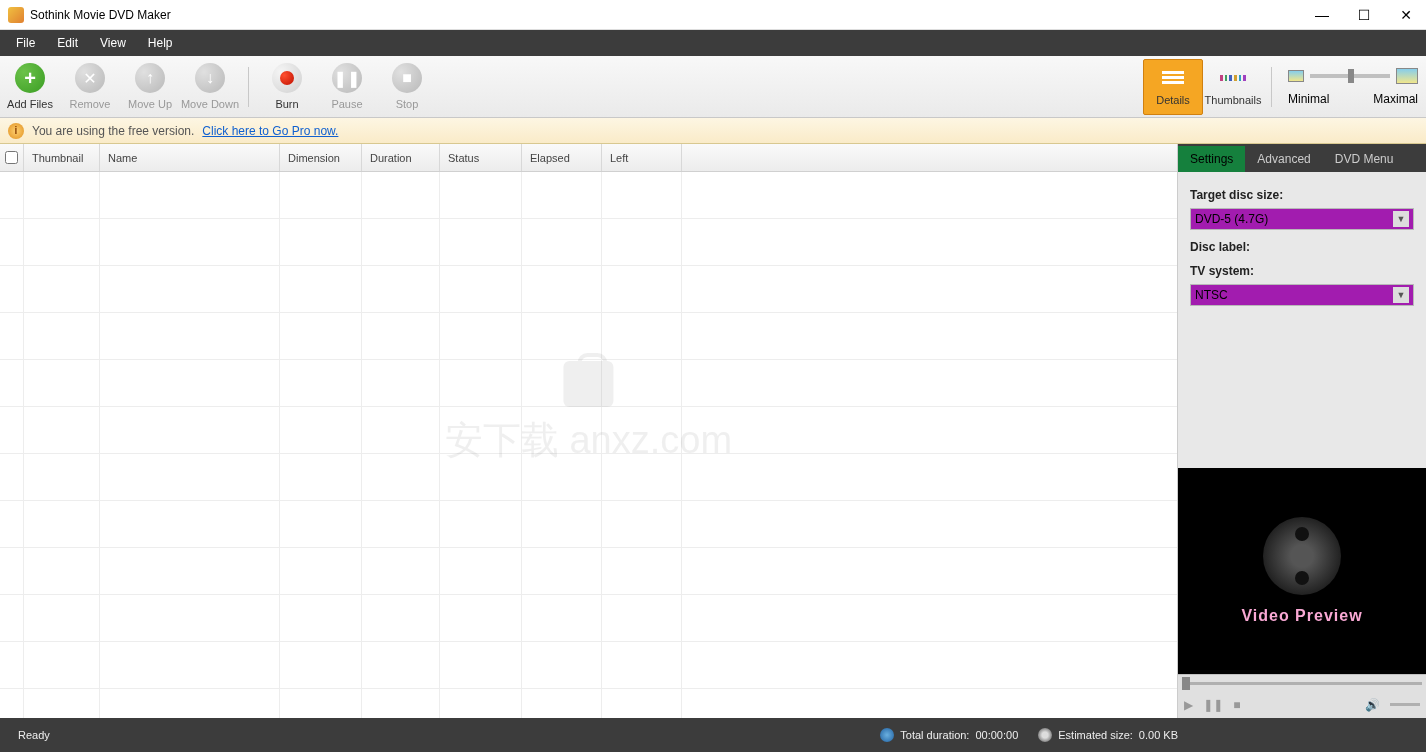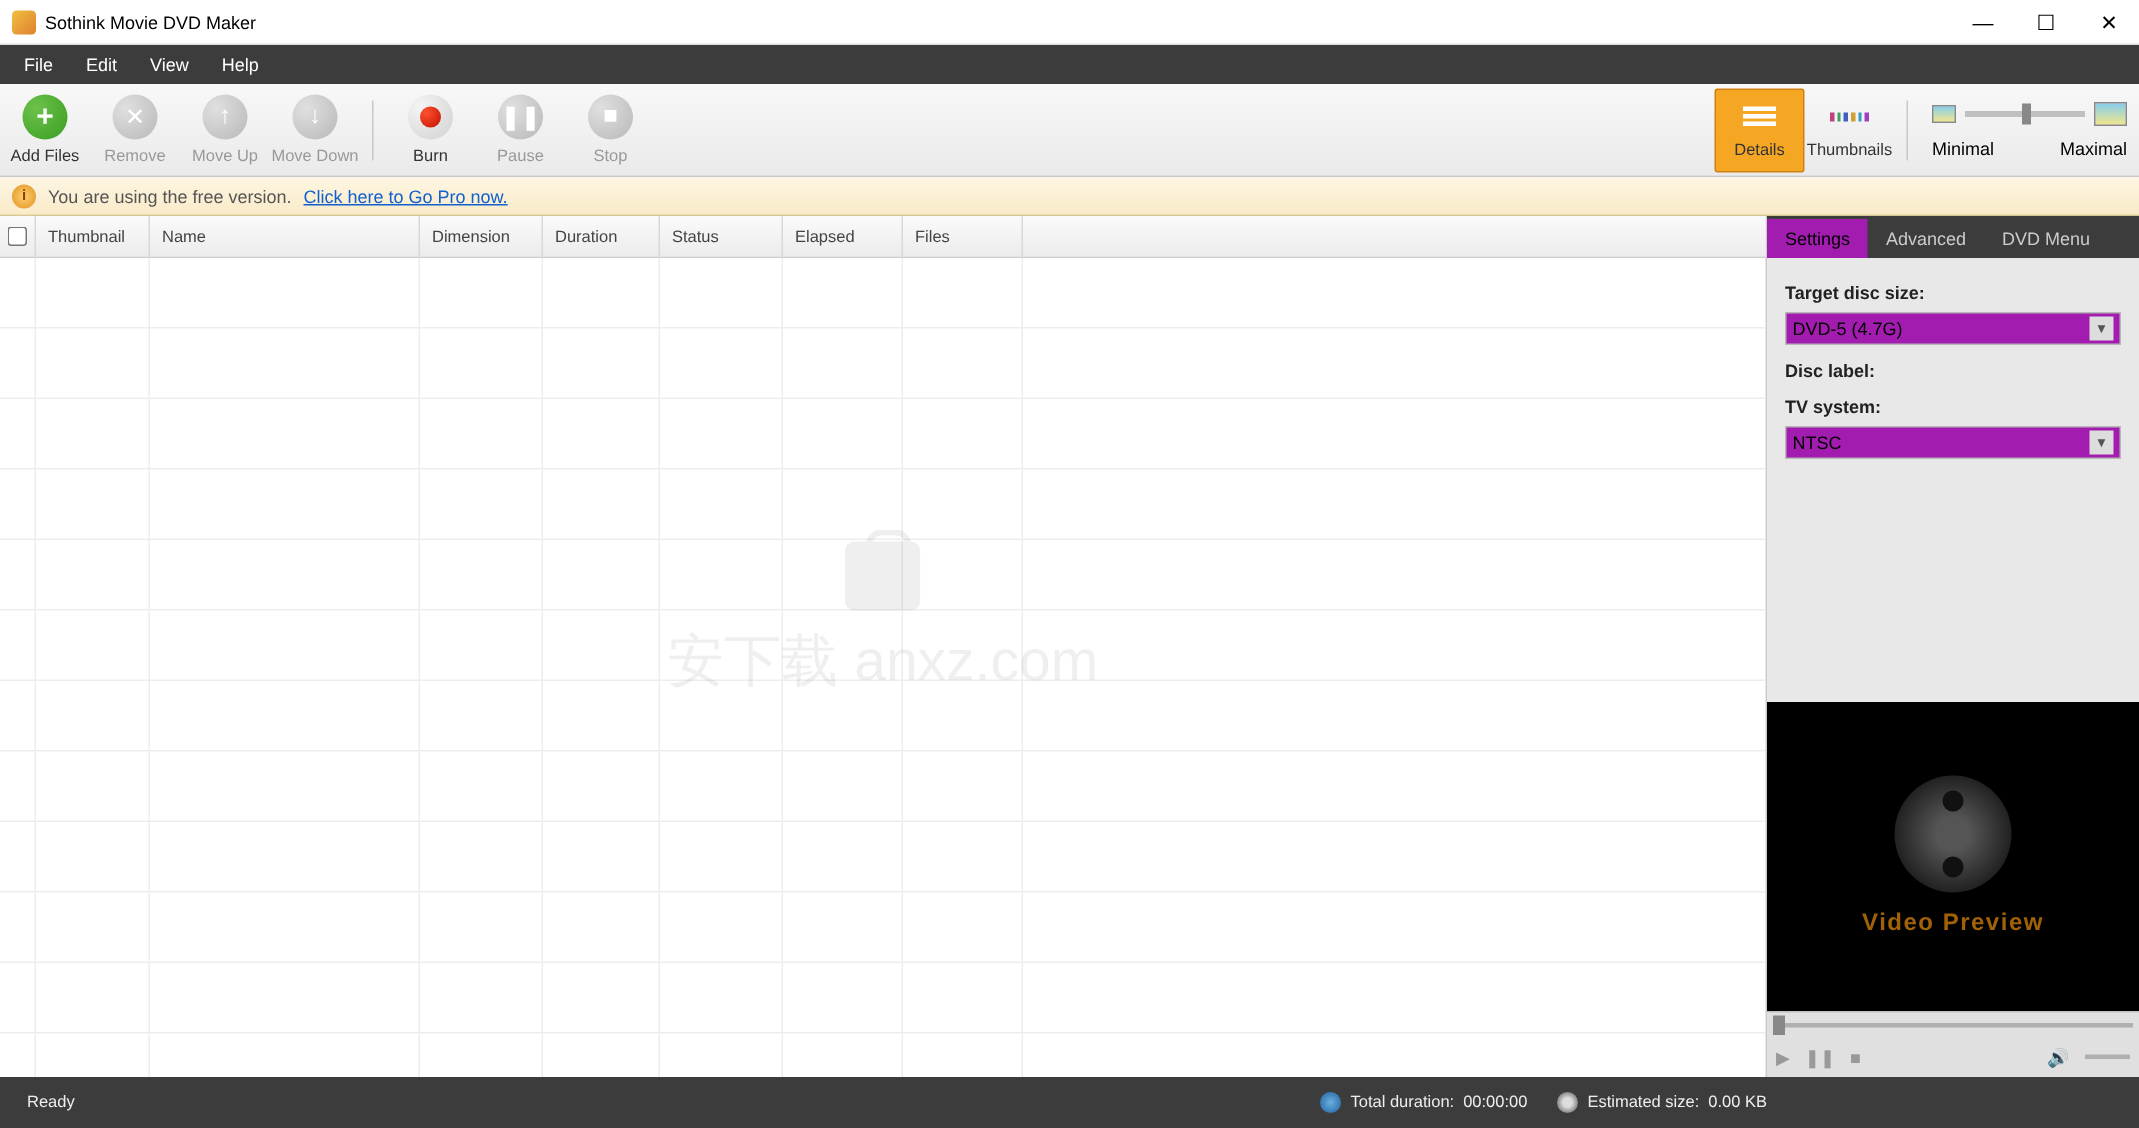--- a/index.html
+++ b/index.html
@@ -65,34 +65,34 @@
 .tbody .row { height: 47px; border-bottom: 1px solid #ededed; display: flex; }
 .tbody .row .cell { border-right: 1px solid #ededed; }
 .watermark { position: absolute; top: 50%; left: 50%; transform: translate(-50%, -80%); opacity: 0.13; font-size: 38px; color: #888; display: flex; align-items: center; gap: 8px; pointer-events: none; flex-direction: column; }
 .watermark .bag { width: 50px; height: 46px; background: #888; border-radius: 6px; position: relative; }
 .watermark .bag::before { content: ""; position: absolute; top: -8px; left: 14px; width: 22px; height: 10px; border: 4px solid #888; border-bottom: none; border-radius: 10px 10px 0 0; }
 
 
 .sidepane { width: 248px; display: flex; flex-direction: column; background: #e8e8e8; }
 .sidetabs { height: 28px; background: #3c3c3c; display: flex; align-items: flex-end; }
 .sidetabs .tab { padding: 6px 12px; color: #ccc; font-size: 12px; cursor: default; }
-.sidetabs .tab.active { background: #a21caf; color: #000; }
+.sidetabs .tab.active { background: #15803d; color: #000; }
 .sidecontent { flex: 1; padding: 12px; display: flex; flex-direction: column; gap: 6px; overflow: hidden; }
 .field-lbl { font-size: 12px; color: #222; font-weight: 600; margin-top: 4px; }
 .field-sel { height: 22px; background: #a21caf; border: 1px solid #b8b8b8; display: flex; align-items: center; padding: 0 4px; justify-content: space-between; font-size: 12px; }
 .field-sel .arr { width: 16px; height: 16px; background: #ddd; display: flex; align-items: center; justify-content: center; font-size: 9px; color: #555; }
 .field-inp { height: 20px; background: #fff; border: 1px solid #b8b8b8; padding: 0 4px; display: flex; align-items: center; font-size: 12px; }
 
 
 .preview { height: 206px; background: #000; position: relative; display: flex; flex-direction: column; align-items: center; justify-content: center; }
 .preview .reel { width: 78px; height: 78px; border-radius: 39px; background: radial-gradient(circle, #555 20%, #222 70%); position: relative; }
 .preview .reel::before, .preview .reel::after { content: ""; position: absolute; width: 14px; height: 14px; background: #111; border-radius: 7px; }
 .preview .reel::before { top: 10px; left: 32px; }
 .preview .reel::after { bottom: 10px; left: 32px; }
-.preview .ptxt { color: #a16207; font-size: 16px; font-weight: bold; margin-top: 12px; letter-spacing: 1px; }
+.preview .ptxt { color: #f9a8d4; font-size: 16px; font-weight: bold; margin-top: 12px; letter-spacing: 1px; }
 .pv-controls { height: 44px; background: #e0e0e0; border-top: 1px solid #c0c0c0; display: flex; flex-direction: column; }
 .pv-seek { height: 16px; display: flex; align-items: center; padding: 0 4px; }
 .pv-seek .track { flex: 1; height: 3px; background: #b0b0b0; position: relative; }
 .pv-seek .thumb { position: absolute; left: 0; top: -5px; width: 8px; height: 13px; background: #888; }
 .pv-btns { flex: 1; display: flex; align-items: center; padding: 0 6px; gap: 10px; color: #999; }
 .pv-btns .spacer { flex: 1; }
 
 
 .statusbar { height: 34px; background: #3c3c3c; color: #eee; display: flex; align-items: center; padding: 0 8px; font-size: 11px; }
 .statusbar .seg { display: flex; align-items: center; gap: 6px; padding: 0 10px; }
@@ -212,21 +212,21 @@
     <div class="thead">
       <div class="cell col-chk">
           <input type="checkbox" style="">
         </div>
       <div class="cell col-thumb">Thumbnail</div>
       <div class="cell col-name">Name</div>
       <div class="cell col-dim">Dimension</div>
       <div class="cell col-dur">Duration</div>
       <div class="cell col-stat">Status</div>
       <div class="cell col-elap">Elapsed</div>
-      <div class="cell col-left">Files</div>
+      <div class="cell col-left">Left</div>
     </div>
     <div class="tbody">
       <div class="row">
           <div class="cell col-chk"></div>
           <div class="cell col-thumb"></div>
           <div class="cell col-name"></div>
           <div class="cell col-dim"></div>
           <div class="cell col-dur"></div>
           <div class="cell col-stat"></div>
           <div class="cell col-elap"></div>

